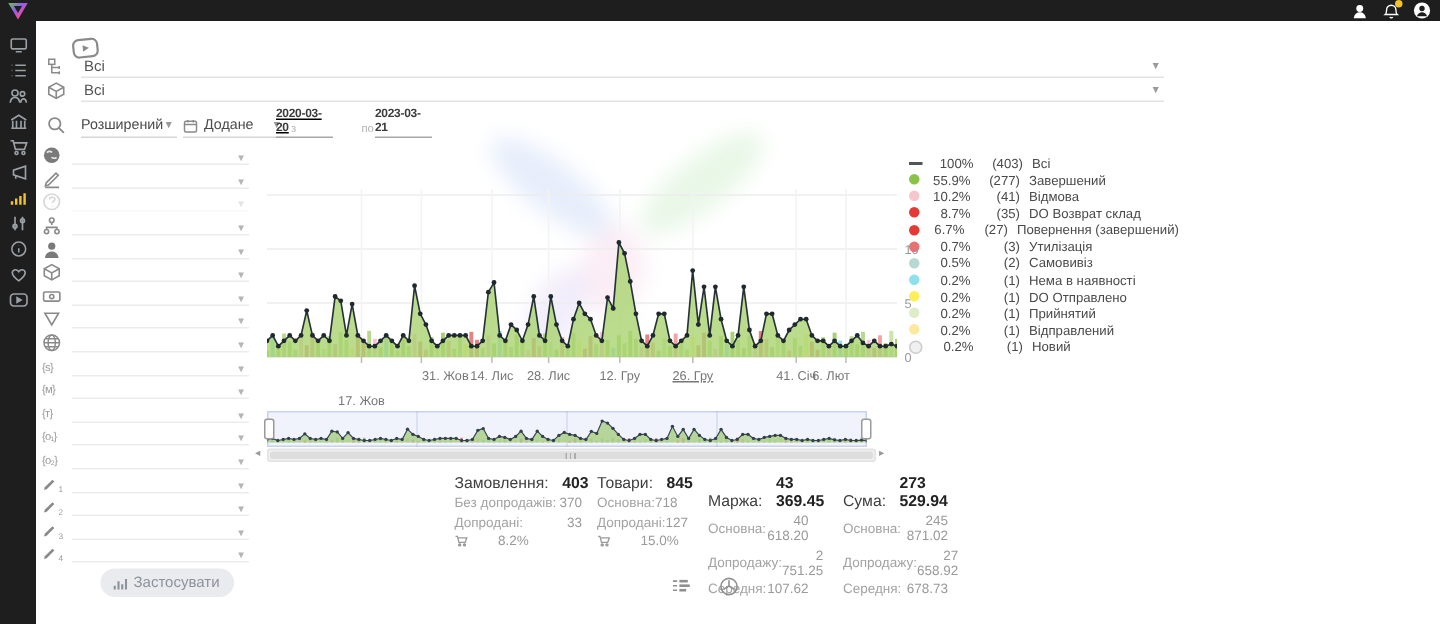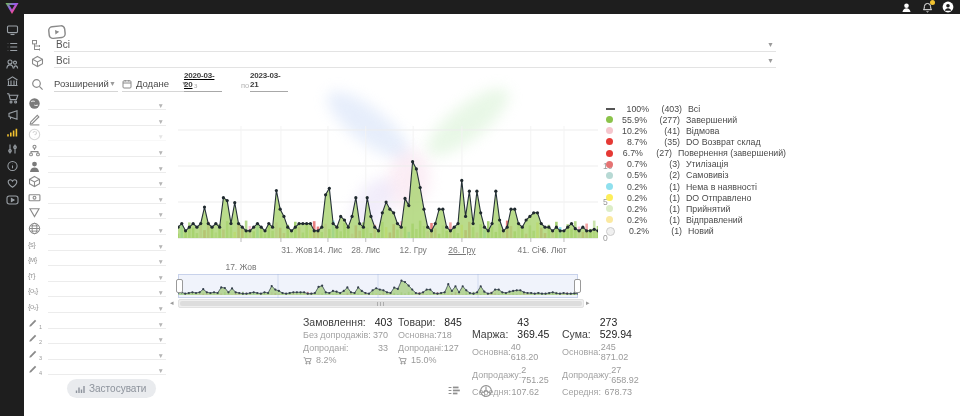--- a/index.html
+++ b/index.html
@@ -53,24 +53,24 @@
   
   .nav-overlay{background:rgba(160,180,232,.16);border:1px solid rgba(150,170,215,.45);}
   .nav-handle{width:5px;height:12px;background:#fff;border:1px solid #9a9a9a;border-radius:2px;cursor:ew-resize;}
   .scroll-track{background:#efefef;border:1px solid #e2e2e2;border-radius:2px;}
   .scroll-thumb{position:absolute;left:1px;right:1px;top:1px;bottom:1px;background:#dddddd;border-radius:2px;display:flex;align-items:center;justify-content:center;cursor:grab;}
   .grip{width:8px;height:4px;background:repeating-linear-gradient(90deg,#adadad 0 1px,transparent 1px 3px);}
   .scroll-arrow{position:absolute;font-size:7px;color:#9a9a9a;top:299px;cursor:pointer;line-height:7px;}
   
   .stat-col{position:absolute;}
   .stat-head{display:flex;align-items:flex-end;font-size:10.5px;color:#3f3f3f;}
-  .stat-head .shv{font-weight:400;color:#222;margin-left:9px;}
+  .stat-head .shv{font-weight:700;color:#222;margin-left:9px;}
   .stat-row{display:flex;align-items:center;font-size:9px;color:#a3a3a3;margin-top:2.4px;}
-  .stat-row .srv{margin-left:auto;color:#9a9a9a;}
-  .stat-row .srv-left{margin-left:4px;color:#9a9a9a;}
+  .stat-row .srv{margin-left:auto;color:#9a9a9a;text-align:right;}
+  .stat-row .srv-left{margin-left:20px;color:#9a9a9a;}
   .stat-row .s-ic{width:9px;height:9px;color:#9a9a9a;}
   
   .apply-btn{left:67px;top:379px;height:19px;padding:0 10px 0 8px;border:none;border-radius:10px;background:#e9ebee;color:#8d939c;font-size:10px;font-family:"Liberation Sans",sans-serif;display:flex;align-items:center;gap:4px;cursor:pointer;}
   .toggle-ic{width:14px;height:14px;color:#8f8f8f;cursor:pointer;}
 </style>
 </head>
 <body>
 
 <div class="screen">
 

